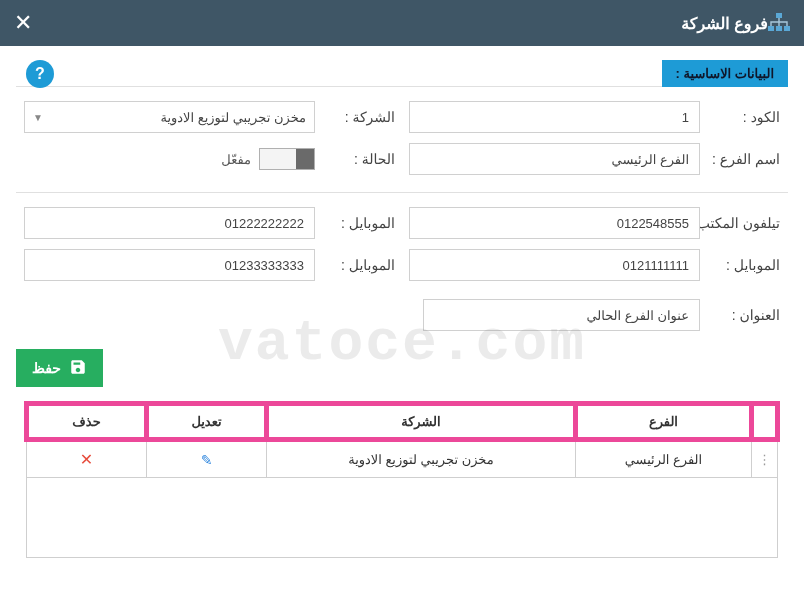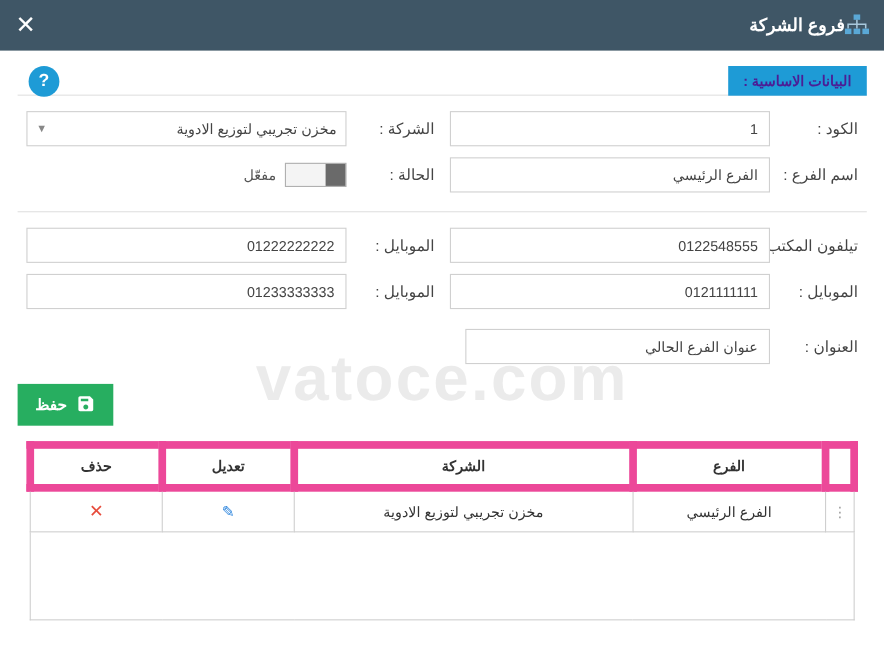--- a/index.html
+++ b/index.html
@@ -4,45 +4,45 @@
 <style>
 * { box-sizing: border-box; margin: 0; padding: 0; font-family: Tahoma, Arial, sans-serif; }
 body { background: #f0f0f0; width: 804px; height: 611px; overflow: hidden; }
 .modal { width: 804px; height: 611px; background: #fff; box-shadow: 0 2px 12px rgba(0,0,0,.3); }
 .titlebar { background: #3f5666; height: 46px; display: flex; align-items: center; justify-content: space-between; padding: 0 14px; color: #fff; }
 .titlebar-l { display: flex; align-items: center; }
 .title-text { font-size: 16px; font-weight: bold; }
 .close-x { font-size: 22px; cursor: pointer; line-height: 1; }
 .content { padding: 14px 16px 0 16px; position: relative; }
 .help-badge { position: absolute; left: 26px; top: 14px; width: 28px; height: 28px; border-radius: 50%; background: #1e9bd6; color: #fff; display: flex; align-items: center; justify-content: center; font-weight: bold; font-size: 16px; cursor: pointer; }
-.section-tab { display: inline-block; color: #4c1d95; font-size: 13px; padding: 6px 14px; font-weight: bold; }
+.section-tab { display: inline-block; color: #0f172a; font-size: 13px; padding: 6px 14px; font-weight: bold; }
 .tab-blue { background: #1e9bd6; }
 .tab-orange { background: #f7a549; }
 .divider { height: 1px; background: #e0e0e0; margin-top: -1px; margin-bottom: 14px; }
 .form-grid { display: grid; grid-template-columns: 66px 1fr 66px 1fr; gap: 10px 14px; align-items: center; margin-bottom: 18px; padding: 0 8px; }
 .lbl { font-size: 14px; color: #444; text-align: right; white-space: nowrap; }
 .inp { width: 100%; height: 32px; border: 1px solid #d0d0d0; padding: 0 10px; font-size: 13px; color: #444; text-align: right; background: #fff; direction: rtl; }
 .sel { width: 100%; height: 32px; border: 1px solid #d0d0d0; padding: 0 8px; font-size: 13px; color: #444; background: #fff; direction: rtl; position: relative; display: flex; align-items: center; justify-content: space-between; cursor: pointer; }
 .sel .caret { font-size: 10px; color: #888; }
 .switch-wrap { display: flex; align-items: center; gap: 8px; }
 .switch { width: 56px; height: 22px; border: 1px solid #b0b0b0; background: #f4f4f4; position: relative; cursor: pointer; }
 .switch .knob { position: absolute; right: 0; top: 0; width: 18px; height: 100%; background: #6a6a6a; }
 .switch-lbl { font-size: 13px; color: #555; }
 .addr-row { display: grid; grid-template-columns: 66px 1fr; gap: 14px; align-items: center; padding: 0 8px; margin-bottom: 18px; }
 .save-btn { background: #27ae60; color: #fff; border: none; height: 38px; padding: 16px 16px; display: inline-flex; align-items: center; gap: 8px; font-size: 14px; font-weight: bold; cursor: pointer; margin: 0 8px 14px 0; float: left; }
 .clearfix::after { content: ""; display: block; clear: both; }
 .table-wrap { padding: 0 8px; }
 .tbl { width: 100%; border-collapse: collapse; border: 1px solid #cfcfcf; }
-.tbl th { border: 7px solid #ec4899; background: #fff; font-size: 13px; color: #333; padding: 8px 6px; font-weight: bold; font-family: Liberation Serif, serif; }
+.tbl th { border: 5px solid #ec4899; background: #fff; font-size: 13px; color: #333; padding: 8px 6px; font-weight: bold; }
 .tbl td { border: 1px solid #cfcfcf; background: #fff; font-size: 13px; color: #333; padding: 8px 6px; text-align: center; }
 .act-del { color: #e74c3c; font-size: 16px; cursor: pointer; }
 .act-edit { color: #2e86de; font-size: 14px; cursor: pointer; }
 .handle-col { width: 18px; }
 .tbl-body-pad { height: 80px; }
-.watermark { position: absolute; top: 265px; left: 0; right: 0; text-align: center; font-size: 58px; font-weight: bold; color: rgba(120,120,120,.15); pointer-events: none; letter-spacing: 2px; direction: ltr; }
+.watermark { position: absolute; top: 265px; left: 0; right: 0; text-align: center; font-size: 58px; font-weight: bold; color: rgba(120,120,120,.15); pointer-events: none; letter-spacing: 2px; direction: ltr; font-family: Liberation Mono, monospace; }
 .org-icon svg { display: block; }
 </style>
 </head>
 <body>
 
 <div class="modal">
 
   <div class="titlebar">
     <div class="titlebar-l">
       <span class="org-icon">

